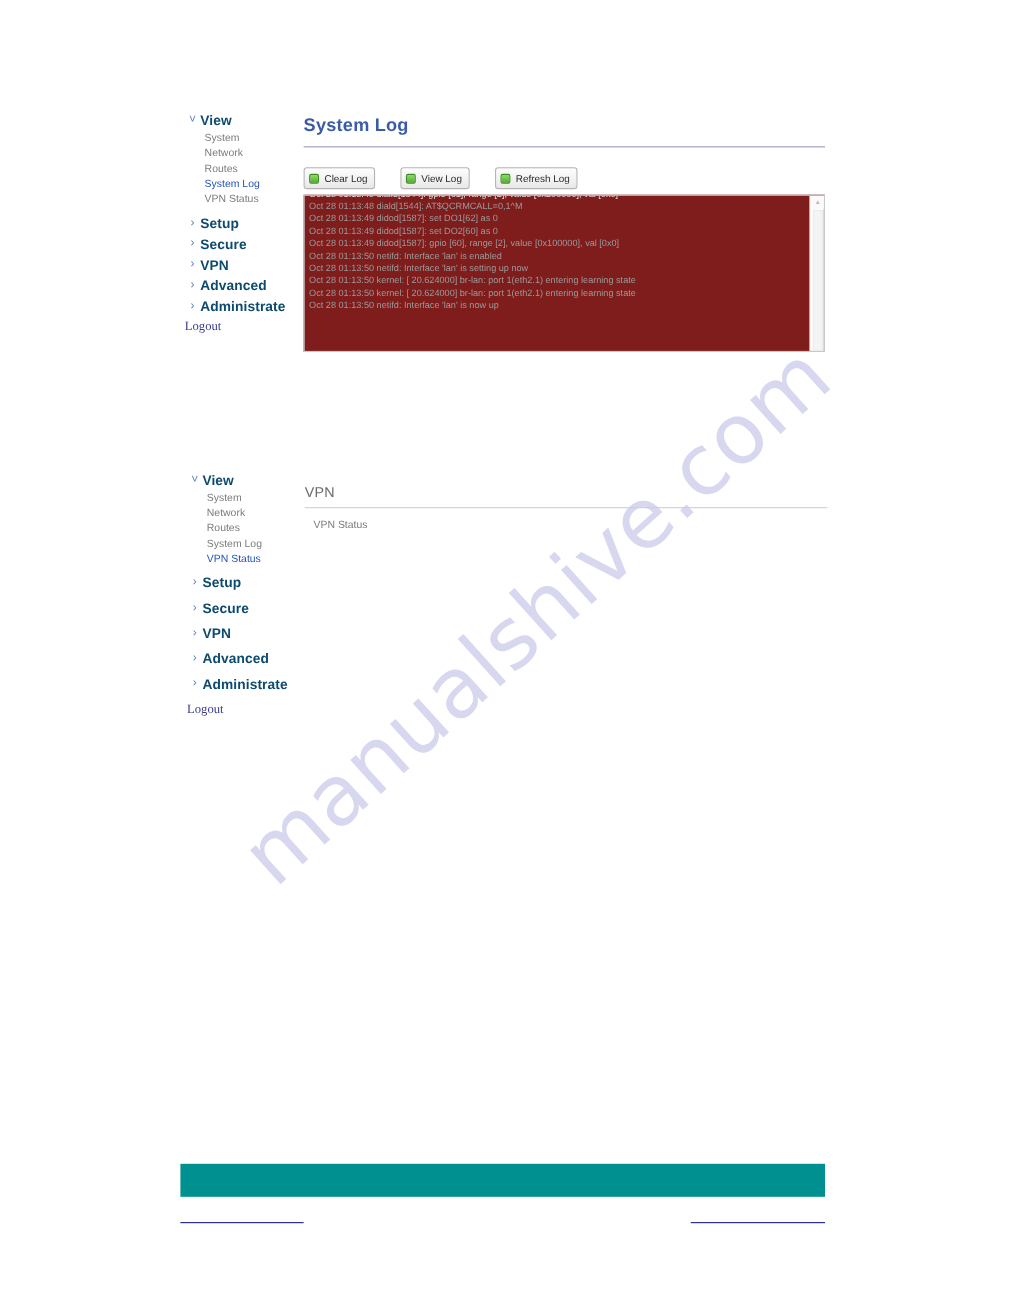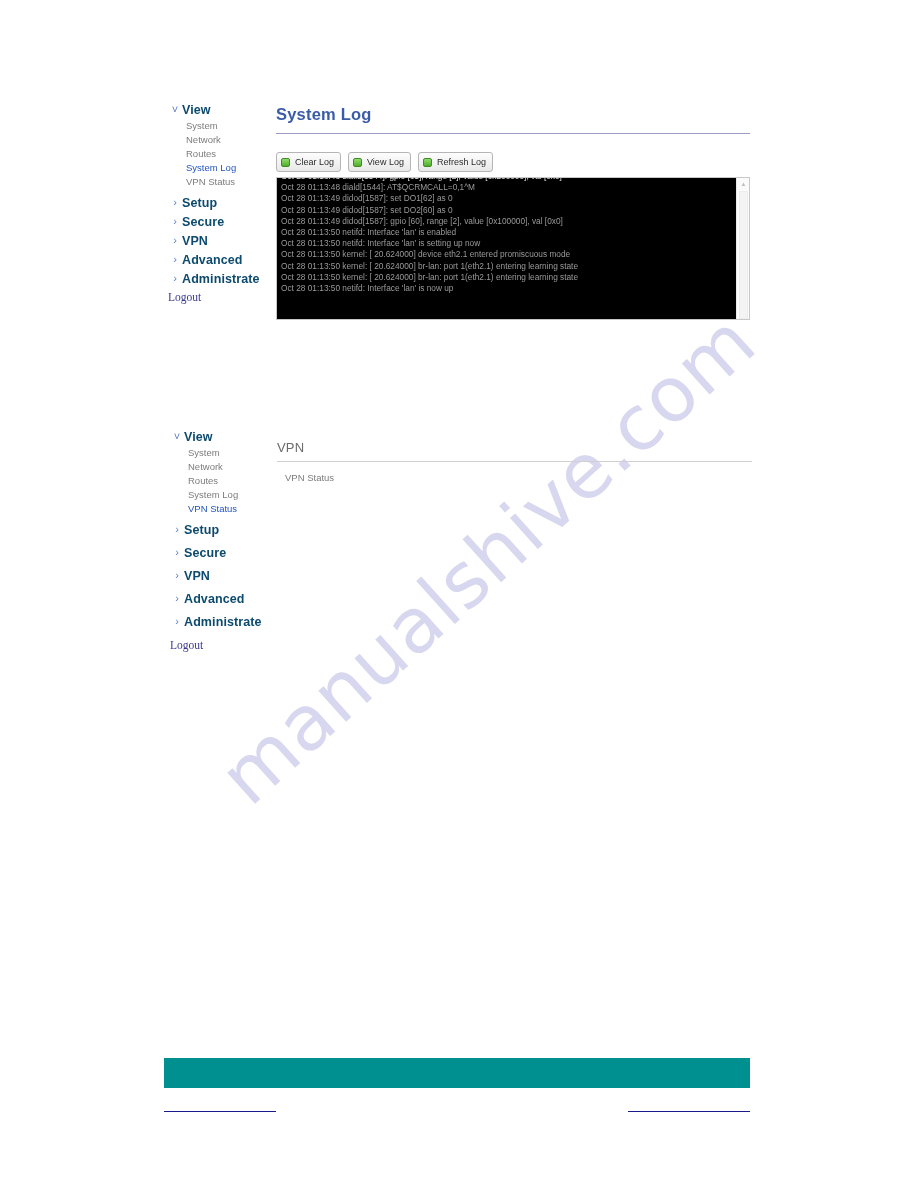--- a/index.html
+++ b/index.html
@@ -117,21 +117,21 @@
   .subitem {
     font-size: 9.5px;
     color: #7c7c7c;
     padding-left: 8px;
     margin-top: 10px;
   }
 
   
   .btn-row {
     display: flex;
-    gap: 7px;
+    gap: 23px;
   }
   .btn {
     display: flex;
     align-items: center;
     gap: 5px;
     height: 16px;
     padding: 1px 6px 1px 4px;
     border: 1px solid #b5b5b5;
     border-radius: 3px;
     background: linear-gradient(to bottom, #fdfdfd 0%, #f2f2f2 55%, #e8e8e8 100%);
@@ -147,21 +147,21 @@
     background: linear-gradient(to bottom, #8fdc6a 0%, #4fae2c 100%);
     border: 1px solid #3f8c22;
     box-sizing: border-box;
     flex: 0 0 auto;
   }
 
   
   .logbox {
     position: relative;
     border: 1px solid #c8c8c8;
-    background: #000000;
+    background: #7f1d1d;
     box-sizing: border-box;
     overflow: hidden;
   }
   .log-scrollport {
     position: absolute;
     left: 0;
     top: 0;
     right: 13px;
     bottom: 0;
     overflow: hidden;
@@ -308,21 +308,20 @@
     <div class="logbox" style="position:absolute;left:276px;top:177px;width:474px;height:143px;">
       <div class="log-scrollport">
         <div class="log-lines">
           <div class="log-line ghost">Oct 28 01:13:48 dialid[1544]: gpio [61], range [2], value [0x200000], val [0x0]</div>
           <div class="log-line">Oct 28 01:13:48 diald[1544]: AT$QCRMCALL=0,1^M</div>
           <div class="log-line">Oct 28 01:13:49 didod[1587]: set DO1[62] as 0</div>
           <div class="log-line">Oct 28 01:13:49 didod[1587]: set DO2[60] as 0</div>
           <div class="log-line">Oct 28 01:13:49 didod[1587]: gpio [60], range [2], value [0x100000], val [0x0]</div>
           <div class="log-line">Oct 28 01:13:50 netifd: Interface 'lan' is enabled</div>
           <div class="log-line">Oct 28 01:13:50 netifd: Interface 'lan' is setting up now</div>
-          <div class="log-line">Oct 28 01:13:50 kernel: [   20.624000] device eth2.1 entered promiscuous mode</div>
           <div class="log-line">Oct 28 01:13:50 kernel: [   20.624000] br-lan: port 1(eth2.1) entering learning state</div>
           <div class="log-line">Oct 28 01:13:50 kernel: [   20.624000] br-lan: port 1(eth2.1) entering learning state</div>
           <div class="log-line">Oct 28 01:13:50 netifd: Interface 'lan' is now up</div>
         </div>
       </div>
       <div class="log-scrollbar">
         <div class="log-sb-arrow">▲</div>
         <div class="log-sb-thumb"></div>
       </div>
     </div>

